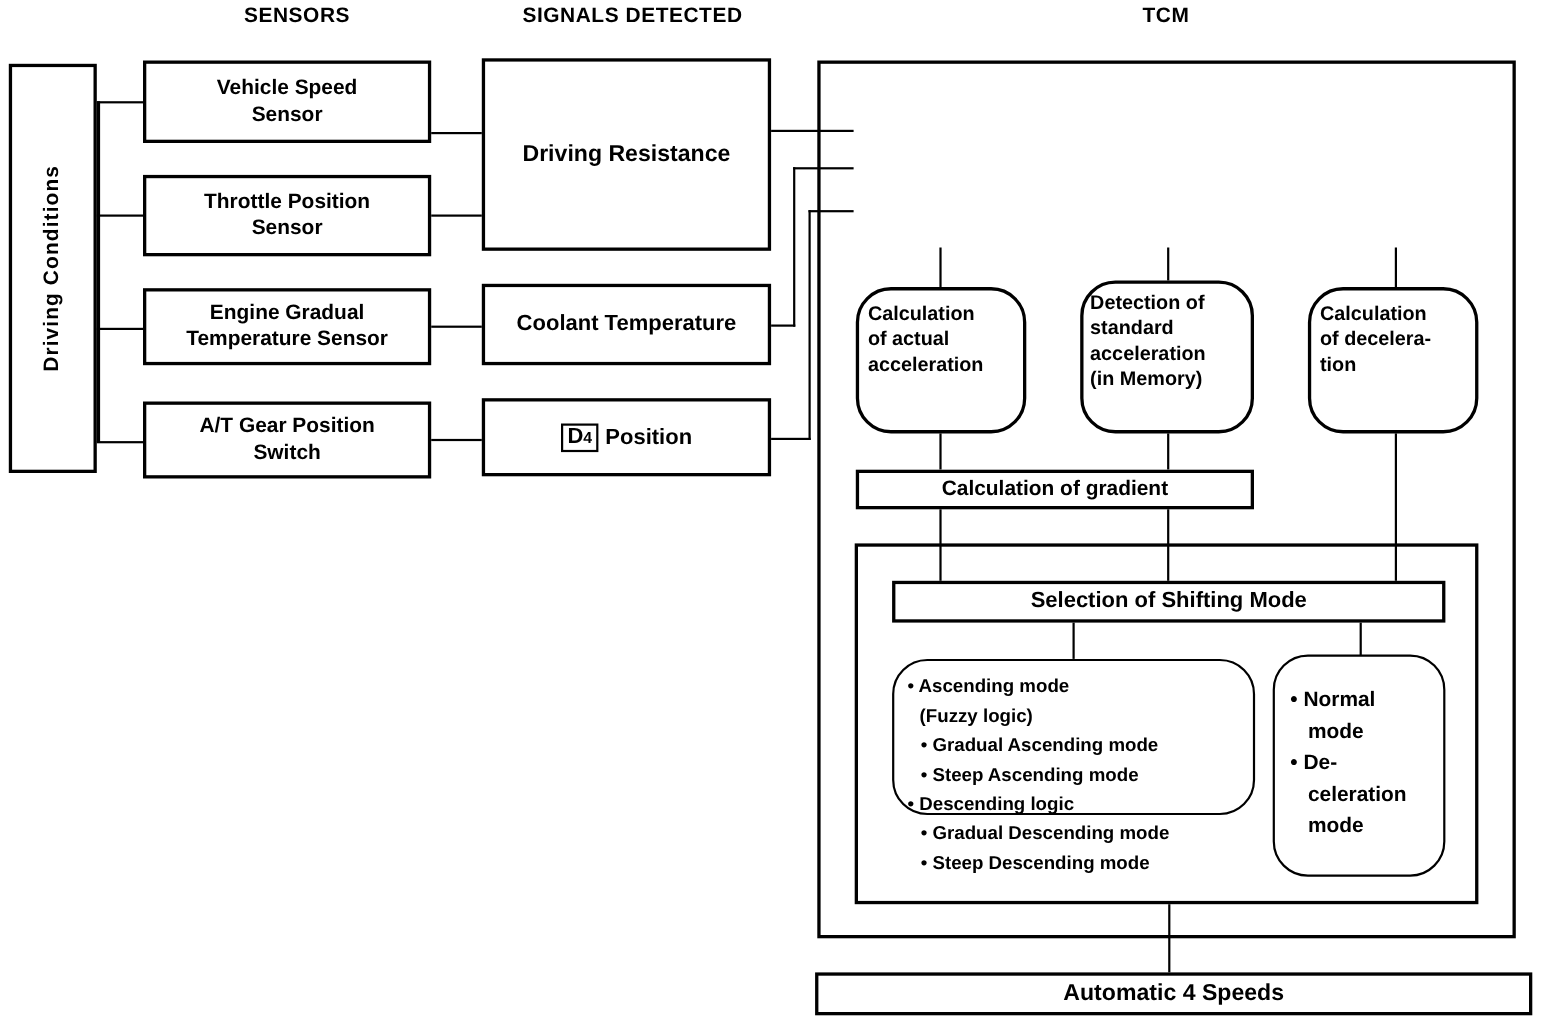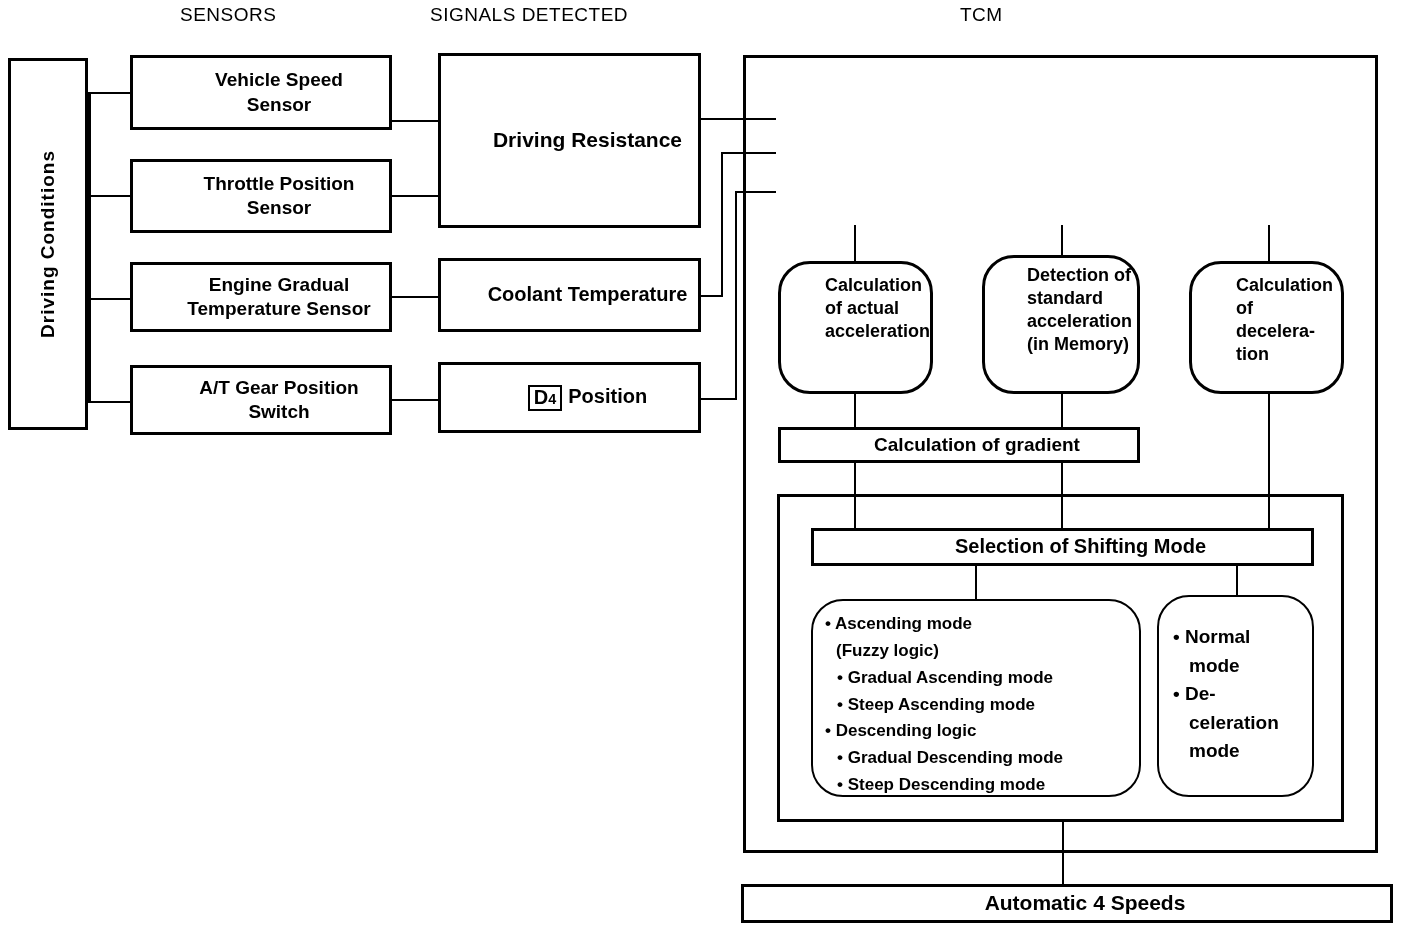--- a/index.html
+++ b/index.html
@@ -11,42 +11,42 @@
     position: relative;
     width: 1408px;
     height: 934px;
     background: #ffffff;
     font-family: "Liberation Sans", sans-serif;
     color: #000000;
     overflow: hidden;
   }
   .col-header {
     position: absolute;
-    font-weight: normal;
+    font-weight: bold;
     font-size: 19px;
     letter-spacing: 0.5px;
-    text-align: left;
+    text-align: center;
     white-space: nowrap;
   }
   
   .box {
     position: absolute;
     box-sizing: border-box;
     border: 3px solid #000;
     background: #fff;
     display: flex;
     align-items: center;
     justify-content: center;
     text-align: center;
     font-weight: bold;
     line-height: 1.28;
   }
   .box.thin { border-width: 2px; }
   .box.topleft { align-items: flex-start; justify-content: flex-start; text-align: left; border-radius: 32px; }
-  .box .inner { padding: 0 8px; width: 100%; margin-left: 36px; }
+  .box .inner { padding: 0 8px; width: 100%; }
 
   
   .container-box {
     position: absolute;
     box-sizing: border-box;
     border: 3px solid #000;
     background: transparent;
   }
 
   
@@ -226,21 +226,21 @@
 
   <div class="container-box" style="left:777px; top:494px; width:567px; height:328px;"></div>
 
   <div class="box" style="left:811px; top:528px; width:503px; height:38px; font-size:20px;">
     <div class="inner">Selection of Shifting Mode</div>
   </div>
 
   <div class="ln" style="left:975px; top:566px; width:2px; height:33px;"></div>
   <div class="ln" style="left:1236px; top:566px; width:2px; height:33px;"></div>
 
-  <div class="box topleft thin" style="left:811px; top:599px; width:330px; height:198px;">
+  <div class="box topleft thin" style="left:811px; top:599px; width:330px; height:142px;">
     <div class="mode-list">
       <div class="l1">• Ascending mode</div>
       <div class="cont">(Fuzzy logic)</div>
       <div class="l2">• Gradual Ascending mode</div>
       <div class="l2">• Steep Ascending mode</div>
       <div class="l1">• Descending logic</div>
       <div class="l2">• Gradual Descending mode</div>
       <div class="l2">• Steep Descending mode</div>
     </div>
   </div>

